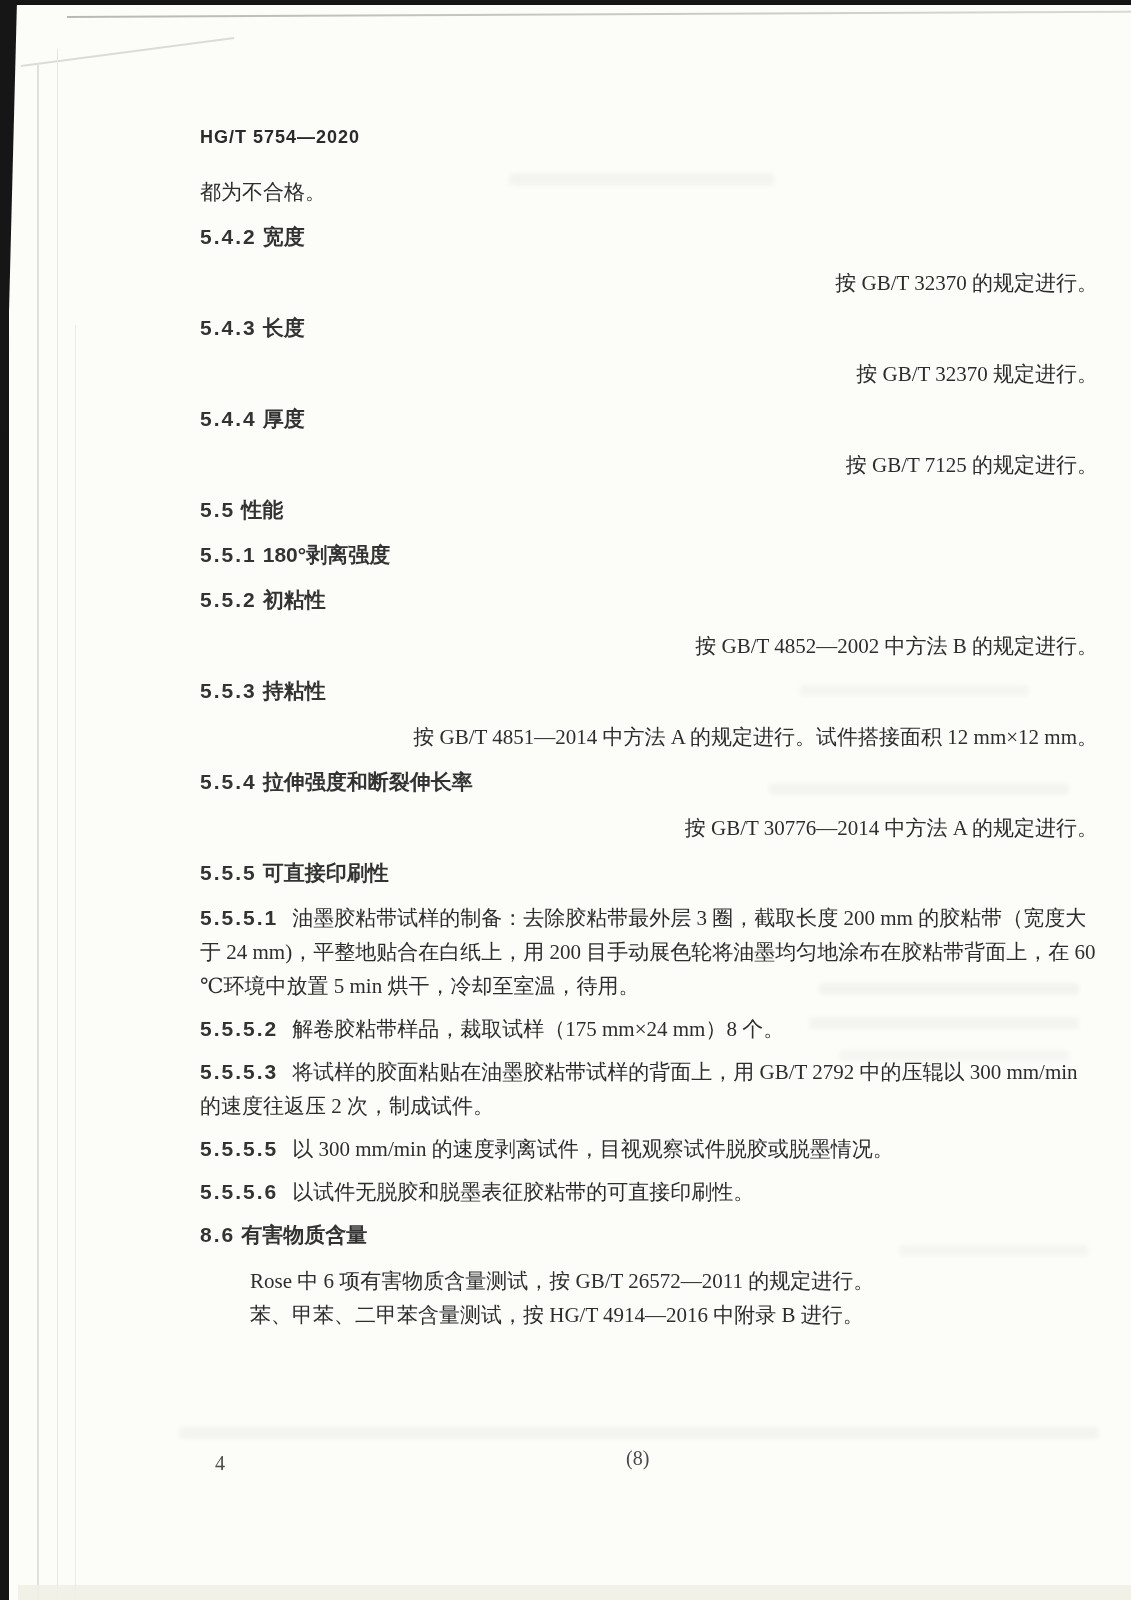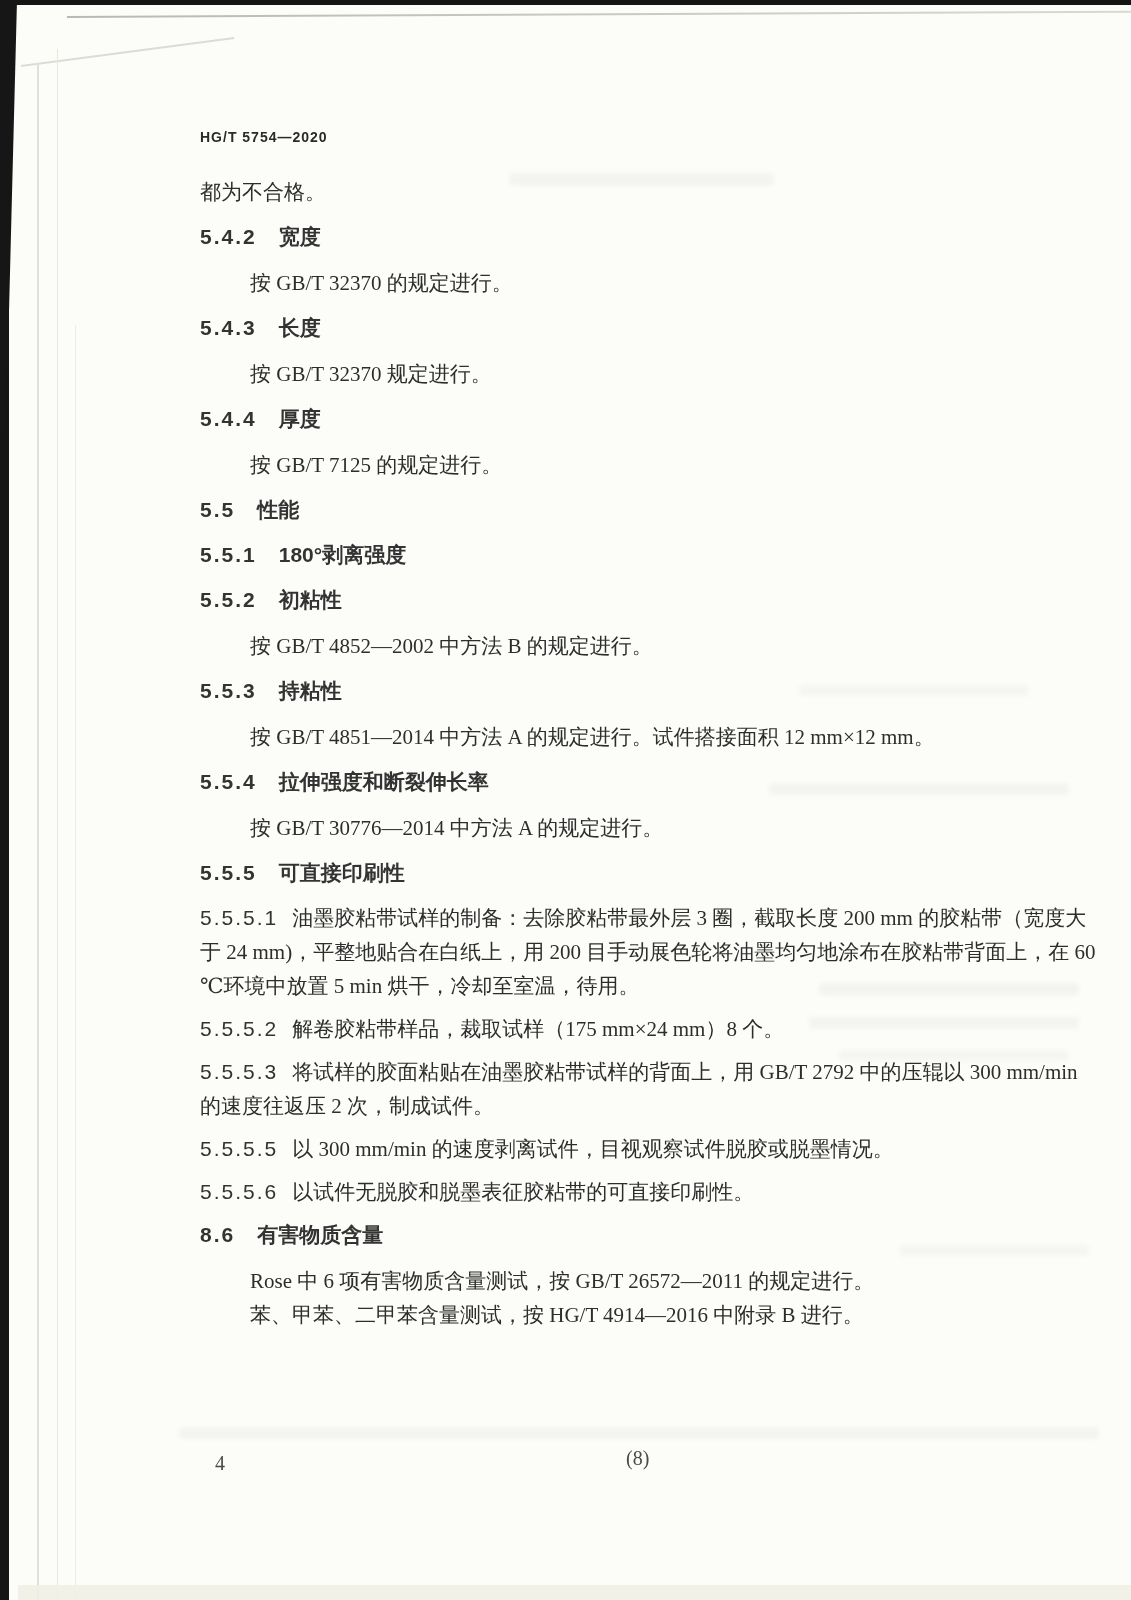--- a/index.html
+++ b/index.html
@@ -35,36 +35,36 @@
   .bottom-strip{position:absolute;left:9px;right:0;bottom:0;height:15px;background:#f0efe6;opacity:.9;}
   
   .smudge{position:absolute;background:#8a8a86;filter:blur(2px);border-radius:4px;}
   
   .content{
     position:absolute;left:200px;top:122px;width:898px;
     color:#2d2d2d;font-size:21px;
   }
   .std-header{
     font-family:"Liberation Sans","DejaVu Sans",sans-serif;
-    font-weight:bold;font-size:14px;color:#2a2a2a;
+    font-weight:bold;font-size:18px;color:#2a2a2a;
     line-height:30px;margin-bottom:23px;letter-spacing:1px;
   }
   .block{line-height:34px;}
   .h{
     font-family:"Liberation Sans","DejaVu Sans",sans-serif;
     font-weight:bold;color:#333;margin-bottom:11px;font-size:21px;
   }
-  .h .num{letter-spacing:2px;margin-right:22px;}
+  .h .num{letter-spacing:2px;margin-right:6px;}
   .p{margin-bottom:11px;margin-top:12px;}
-  .p.indent{padding-left:50px;}
+  .p.indent{padding-left:50px;text-align:right;}
   .line.indent{padding-left:50px;}
   .clause{margin-bottom:9px;}
   .clause .num{
     font-family:"Liberation Sans","DejaVu Sans",sans-serif;
-    font-weight:normal;letter-spacing:2px;margin-right:14px;color:#333;text-align:center;
+    font-weight:bold;letter-spacing:2px;margin-right:14px;color:#333;text-align:center;
   }
   
   .footer-num{position:absolute;font-size:20px;color:#4a4a4a;}
   .footer-left{left:215px;top:1452px;}
   .footer-center{left:626px;top:1447px;}
 </style>
 </head>
 <body>
 
 <div class="page">

